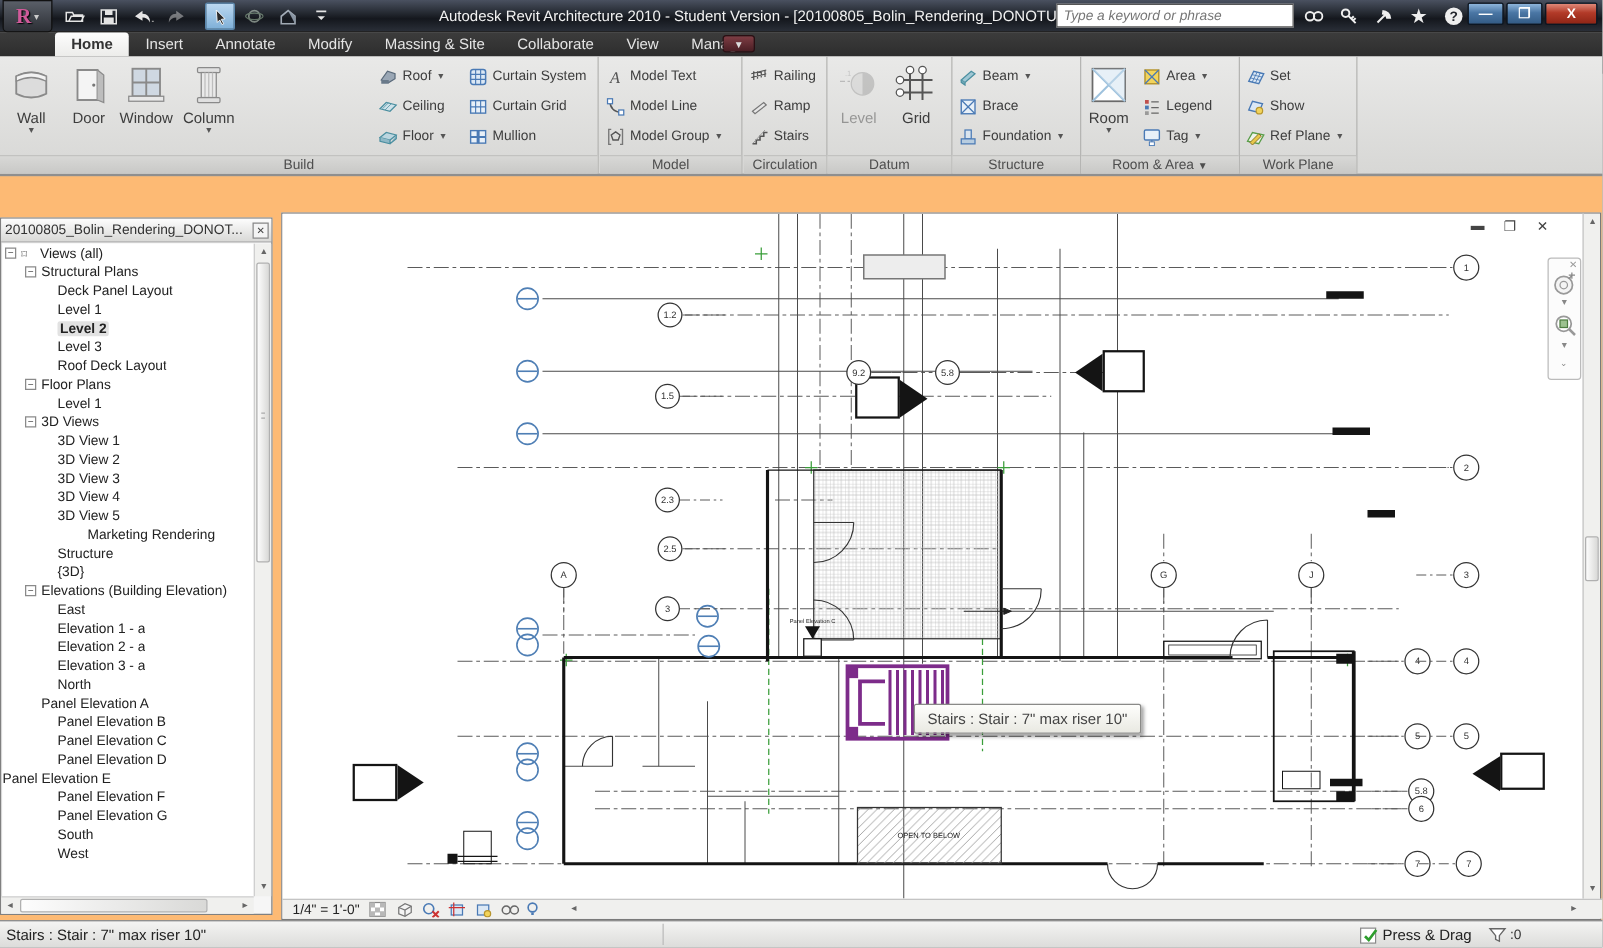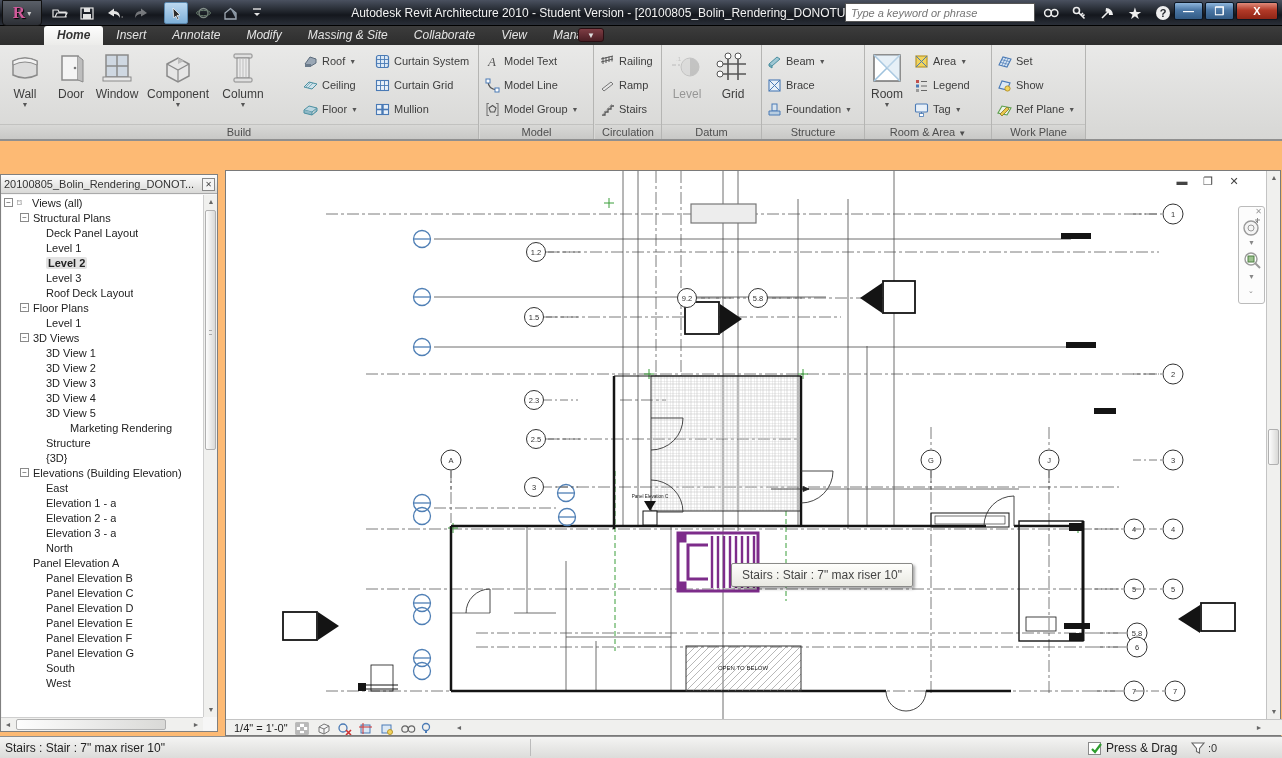--- a/index.html
+++ b/index.html
@@ -25,21 +25,21 @@
   #search-wrap input { width:100%; border:0; outline:none; font-size:11px; font-style:italic; color:#8a8a8a; padding:0 5px; font-family:"Liberation Sans",sans-serif; background:transparent; }
   .tb-tools { position:absolute; left:1040px; top:2px; height:22px; display:flex; align-items:center; gap:6px; }
   .tb-tool { width:22px; height:20px; display:flex; align-items:center; justify-content:center; color:#eee; font-size:13px; }
   .win-btns { position:absolute; right:4px; top:2px; display:flex; gap:2px; }
   .win-btn { width:29px; height:18px; border:1px solid #0c1622; border-radius:2px;
     background:linear-gradient(#8fb6dc,#4a76a4 45%,#335b85); color:#fff; font-size:11px; line-height:16px; text-align:center; font-weight:bold; }
   .win-btn.close { width:42px; background:linear-gradient(#e08a7a,#b23a28 45%,#8f2516); }
 
   
   #tabrow { position:absolute; left:0; top:26px; width:1282px; height:33px;
-    background:linear-gradient(#3c3c3c,#222);font-style:italic; }
+    background:linear-gradient(#3c3c3c,#222); }
   .tabs { position:absolute; left:44px; top:0; height:19px; display:flex; }
   .tab { padding:0 13px; height:19px; line-height:19px; font-size:12px; color:#e4e4e4; }
   .tab.active { background:linear-gradient(#fdfdfd,#ececea); color:#333; border-radius:3px 3px 0 0; font-weight:bold; }
   #tab-menu-btn { position:absolute; left:578px; top:2px; width:26px; height:14px; border-radius:3px;
     background:linear-gradient(#7e3d44,#4a1e24); border:1px solid #2a0f13; color:#ddd; font-size:8px; text-align:center; line-height:13px; }
 
   
   #ribbon { position:absolute; left:0; top:45px; width:1282px; height:96px;
     background:linear-gradient(#e9e9e8,#d7d7d5); border-bottom:2px solid #8f8f8f; }
   .panel { position:absolute; top:0; height:94px; border-right:1px solid #b5b5b3; }
@@ -264,31 +264,20 @@
         <div class="bigbtn">
           <div class="bicon">
               <svg width="32" height="32">
                 <rect x="5" y="3" width="22" height="22" fill="#cfd8e2" stroke="#8a8a8a" stroke-width="1.5"></rect>
                 <path d="M16 3 V25 M5 14 H27" stroke="#8a8a8a" stroke-width="1.5"></path>
                 <rect x="2" y="25" width="28" height="4" fill="#e8e8e8" stroke="#8a8a8a"></rect>
               </svg>
             </div>
           <div class="blabel">Window</div>
         </div>
-        <div class="bigbtn" style="width:76px">
-          <div class="bicon">
-              <svg width="34" height="32">
-                <path d="M6 12 L17 6 L28 12 L28 24 L17 30 L6 24 Z" fill="#e6e6e6" stroke="#8a8a8a" stroke-width="1.5"></path>
-                <path d="M6 12 L17 18 L28 12 M17 18 V30" fill="none" stroke="#8a8a8a" stroke-width="1.2"></path>
-                <path d="M17 6 L17 12 L23 9 Z" fill="#bdbdbd"></path>
-              </svg>
-            </div>
-          <div class="blabel">Component</div>
-            <div class="barrow">▼</div>
-        </div>
         <div class="bigbtn" style="width:54px">
           <div class="bicon">
               <svg width="26" height="32">
                 <rect x="4" y="2" width="18" height="4" rx="1" fill="#e0e0e0" stroke="#8a8a8a"></rect>
                 <rect x="7" y="6" width="12" height="20" fill="#eaeaea" stroke="#8a8a8a"></rect>
                 <path d="M10 6 V26 M13 6 V26 M16 6 V26" stroke="#bdbdbd"></path>
                 <rect x="4" y="26" width="18" height="4" rx="1" fill="#e0e0e0" stroke="#8a8a8a"></rect>
               </svg>
             </div>
           <div class="blabel">Column</div>
@@ -722,21 +711,21 @@
           <div class="tree-item" style="padding-left: 44px;">
 
             <span class="tlabel">Panel Elevation C</span>
           </div>
 
           <div class="tree-item" style="padding-left: 44px;">
 
             <span class="tlabel">Panel Elevation D</span>
           </div>
 
-          <div class="tree-item" style="padding-left: 44px;">
+          <div class="tree-item" style="">
 
             <span class="tlabel">Panel Elevation E</span>
           </div>
 
           <div class="tree-item" style="padding-left: 44px;">
 
             <span class="tlabel">Panel Elevation F</span>
           </div>
 
           <div class="tree-item" style="padding-left: 44px;">

